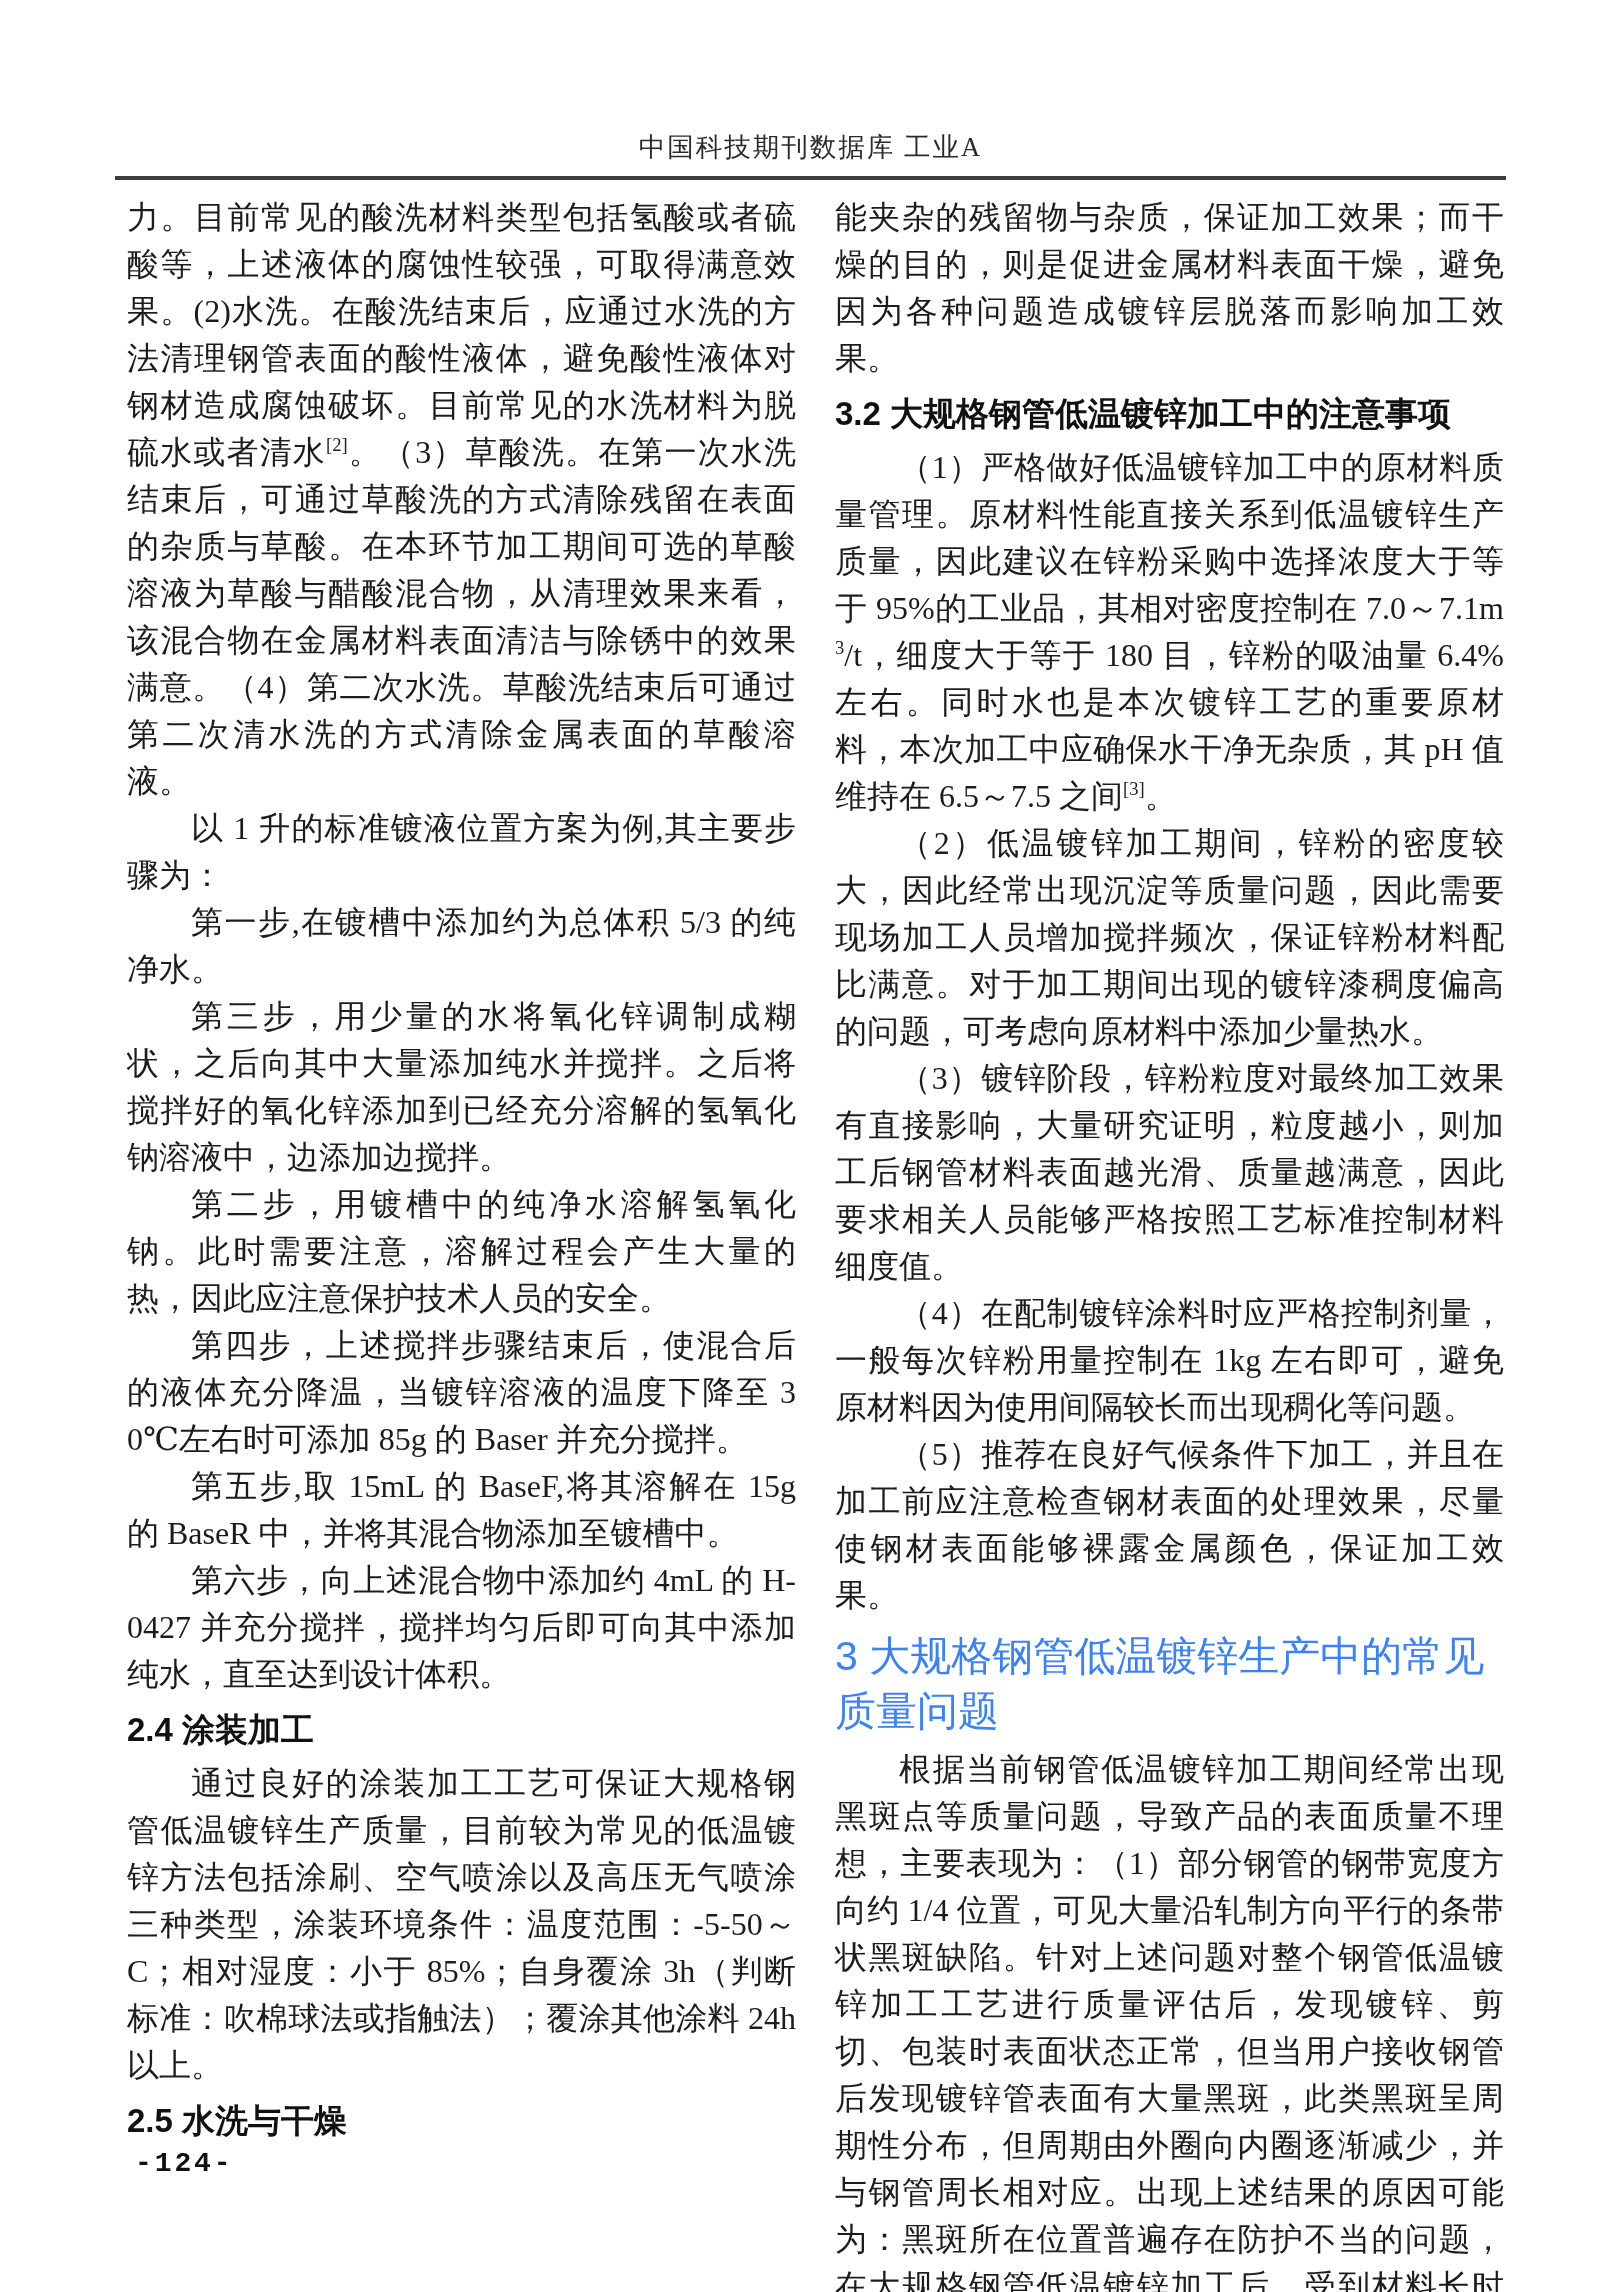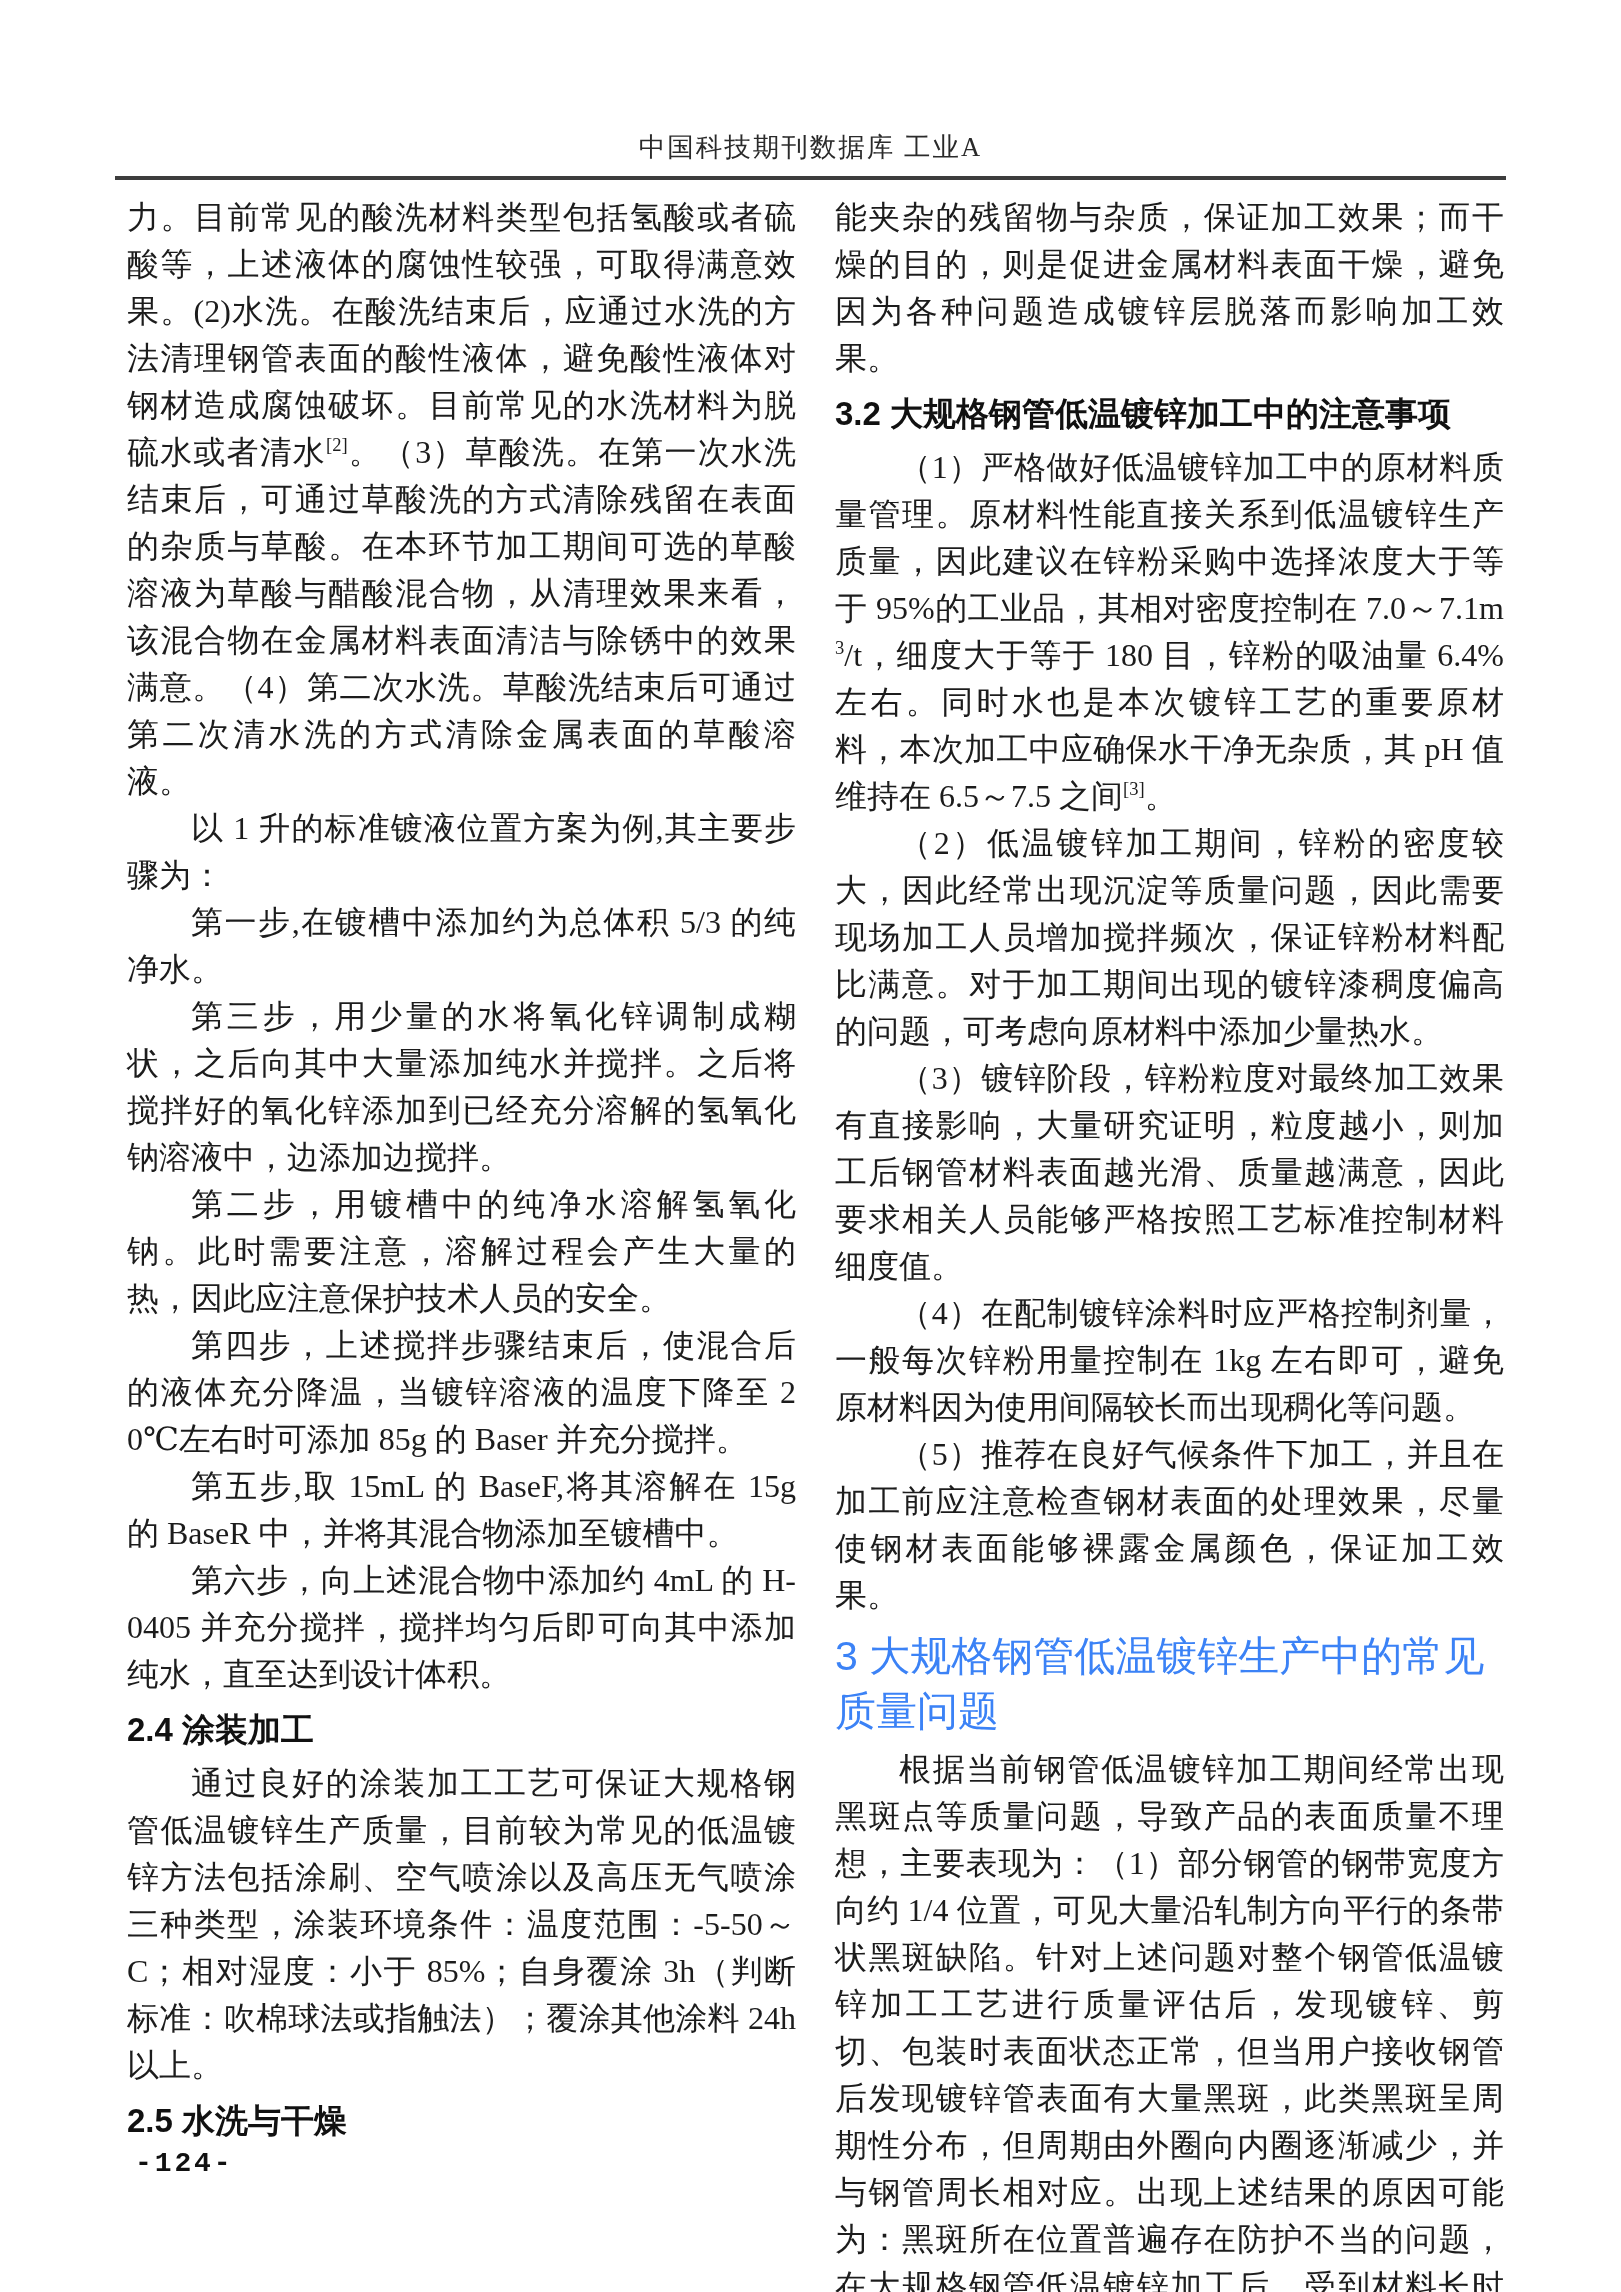--- a/index.html
+++ b/index.html
@@ -85,23 +85,23 @@
     <div class="rule"></div>
   </div>
 
   <div class="columns">
     <div class="col">
         <p>力。目前常见的酸洗材料类型包括氢酸或者硫酸等，上述液体的腐蚀性较强，可取得满意效果。(2)水洗。在酸洗结束后，应通过水洗的方法清理钢管表面的酸性液体，避免酸性液体对钢材造成腐蚀破坏。目前常见的水洗材料为脱硫水或者清水<sup>[2]</sup>。（3）草酸洗。在第一次水洗结束后，可通过草酸洗的方式清除残留在表面的杂质与草酸。在本环节加工期间可选的草酸溶液为草酸与醋酸混合物，从清理效果来看，该混合物在金属材料表面清洁与除锈中的效果满意。（4）第二次水洗。草酸洗结束后可通过第二次清水洗的方式清除金属表面的草酸溶液。</p>
         <p class="indent">以 1 升的标准镀液位置方案为例,其主要步骤为：</p>
         <p class="indent">第一步,在镀槽中添加约为总体积 5/3 的纯净水。</p>
         <p class="indent">第三步，用少量的水将氧化锌调制成糊状，之后向其中大量添加纯水并搅拌。之后将搅拌好的氧化锌添加到已经充分溶解的氢氧化钠溶液中，边添加边搅拌。</p>
         <p class="indent">第二步，用镀槽中的纯净水溶解氢氧化钠。此时需要注意，溶解过程会产生大量的热，因此应注意保护技术人员的安全。</p>
-        <p class="indent">第四步，上述搅拌步骤结束后，使混合后的液体充分降温，当镀锌溶液的温度下降至 20℃左右时可添加 85g 的 Baser 并充分搅拌。</p>
+        <p class="indent">第四步，上述搅拌步骤结束后，使混合后的液体充分降温，当镀锌溶液的温度下降至 30℃左右时可添加 85g 的 Baser 并充分搅拌。</p>
         <p class="indent">第五步,取 15mL 的 BaseF,将其溶解在 15g 的 BaseR 中，并将其混合物添加至镀槽中。</p>
-        <p class="indent">第六步，向上述混合物中添加约 4mL 的 H-0405 并充分搅拌，搅拌均匀后即可向其中添加纯水，直至达到设计体积。</p>
+        <p class="indent">第六步，向上述混合物中添加约 4mL 的 H-0427 并充分搅拌，搅拌均匀后即可向其中添加纯水，直至达到设计体积。</p>
         <h2>2.4 涂装加工</h2>
         <p class="indent">通过良好的涂装加工工艺可保证大规格钢管低温镀锌生产质量，目前较为常见的低温镀锌方法包括涂刷、空气喷涂以及高压无气喷涂三种类型，涂装环境条件：温度范围：-5-50～C；相对湿度：小于 85%；自身覆涂 3h（判断标准：吹棉球法或指触法）；覆涂其他涂料 24h 以上。</p>
         <h2>2.5 水洗与干燥</h2>
       </div>
     <div class="col">
         <p>能夹杂的残留物与杂质，保证加工效果；而干燥的目的，则是促进金属材料表面干燥，避免因为各种问题造成镀锌层脱落而影响加工效果。</p>
         <h2>3.2 大规格钢管低温镀锌加工中的注意事项</h2>
         <p class="indent">（1）严格做好低温镀锌加工中的原材料质量管理。原材料性能直接关系到低温镀锌生产质量，因此建议在锌粉采购中选择浓度大于等于 95%的工业品，其相对密度控制在 7.0～7.1m<sup>3</sup>/t，细度大于等于 180 目，锌粉的吸油量 6.4%左右。同时水也是本次镀锌工艺的重要原材料，本次加工中应确保水干净无杂质，其 pH 值维持在 6.5～7.5 之间<sup>[3]</sup>。</p>
         <p class="indent">（2）低温镀锌加工期间，锌粉的密度较大，因此经常出现沉淀等质量问题，因此需要现场加工人员增加搅拌频次，保证锌粉材料配比满意。对于加工期间出现的镀锌漆稠度偏高的问题，可考虑向原材料中添加少量热水。</p>
         <p class="indent">（3）镀锌阶段，锌粉粒度对最终加工效果有直接影响，大量研究证明，粒度越小，则加工后钢管材料表面越光滑、质量越满意，因此要求相关人员能够严格按照工艺标准控制材料细度值。</p>

